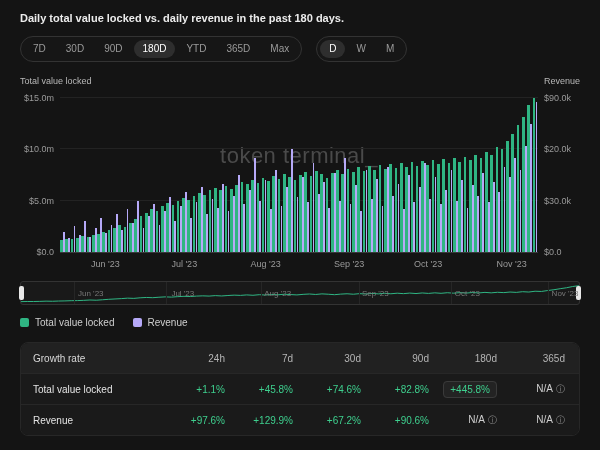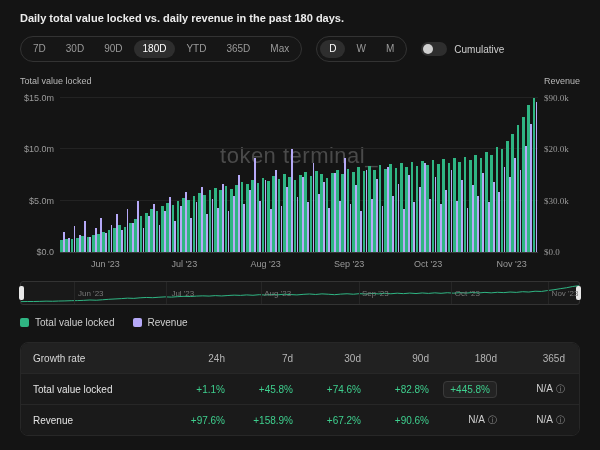--- a/index.html
+++ b/index.html
@@ -14,21 +14,21 @@
   .toggle-wrap{display:flex;align-items:center;gap:7px;cursor:pointer;}
   .switch{width:26px;height:14px;background:#2e2e2e;border-radius:999px;position:relative;display:inline-block;}
   .knob{width:10px;height:10px;border-radius:50%;background:#cfcfcf;position:absolute;left:2px;top:2px;}
   .toggle-label{font-size:10px;color:#cfcfcf;}
   .axis-titles{display:flex;justify-content:space-between;font-size:9px;color:#b8b8b8;margin-bottom:6px;}
   .chart-row{display:flex;}
   .yaxis{position:relative;height:160px;font-size:9px;color:#9a9a9a;}
   .yaxis.left{width:40px;}
   .yaxis.right{width:42px;}
   .yaxis.left span{position:absolute;right:6px;transform:translateY(50%);white-space:nowrap;}
-  .yaxis.right span{position:absolute;left:6px;transform:translateY(50%);white-space:nowrap;font-family:Liberation Serif, serif;}
+  .yaxis.right span{position:absolute;left:6px;transform:translateY(50%);white-space:nowrap;}
   .plot{flex:1;position:relative;height:160px;border-bottom:1px solid #3a3a3a;}
   .gridline{position:absolute;left:0;right:0;border-top:1px solid #232323;height:0;}
   .bar{position:absolute;bottom:0;display:block;}
   .watermark{position:absolute;top:40%;left:50%;transform:translate(-50%,-50%);
     font-size:22px;color:#4a4a4a;letter-spacing:.5px;white-space:nowrap;pointer-events:none;}
   .xlabels{position:relative;height:16px;margin:4px 42px 0 40px;font-size:9px;color:#9a9a9a;}
   .xlabels span{position:absolute;transform:translateX(-50%);top:2px;white-space:nowrap;}
   .brush{position:relative;height:22px;border:1px solid #333;border-radius:3px;margin-top:8px;background:#191919;}
   .brush svg{position:absolute;inset:0;width:100%;height:100%;}
   .brush .month{position:absolute;top:50%;transform:translate(-50%,-50%);font-size:8px;color:#787878;white-space:nowrap;}
@@ -64,26 +64,20 @@
         <button class="pill selected">180D</button>
         <button class="pill">YTD</button>
         <button class="pill">365D</button>
         <button class="pill">Max</button>
       </div>
     <div class="pill-group" id="granGroup">
         <button class="pill selected">D</button>
         <button class="pill">W</button>
         <button class="pill">M</button>
       </div>
-    <div class="toggle-wrap">
-      <span class="switch">
-          <span class="knob"></span>
-        </span>
-      <span class="toggle-label">Cumulative</span>
-    </div>
   </div>
 
   <div class="axis-titles">
     <span>Total value locked</span>
     <span>Revenue</span>
   </div>
 
   <div class="chart-row">
     <div class="yaxis left" id="leftTicks">
         <span style="bottom: 96.1538%;">$15.0m</span>
@@ -340,21 +334,21 @@
         <div class="tcell"><span style="color: rgb(62, 207, 142);">+1.1%</span></div>
         <div class="tcell"><span style="color: rgb(62, 207, 142);">+45.8%</span></div>
         <div class="tcell"><span style="color: rgb(62, 207, 142);">+74.6%</span></div>
         <div class="tcell"><span style="color: rgb(62, 207, 142); text-align: right;">+82.8%</span></div>
         <div class="tcell"><span class="cell-hl" style="color: rgb(62, 207, 142);">+445.8%</span></div>
         <div class="tcell"><span class="na">N/A</span><span class="info">ⓘ</span></div>
       </div>
       <div class="trow body">
         <div class="tcell first">Revenue</div>
         <div class="tcell"><span style="color: rgb(62, 207, 142);">+97.6%</span></div>
-        <div class="tcell"><span style="color: rgb(62, 207, 142);">+158.9%</span></div>
+        <div class="tcell"><span style="color: rgb(62, 207, 142);">+129.9%</span></div>
         <div class="tcell"><span style="color: rgb(62, 207, 142);">+67.2%</span></div>
         <div class="tcell"><span style="color: rgb(62, 207, 142);">+90.6%</span></div>
         <div class="tcell"><span class="na">N/A</span><span class="info">ⓘ</span></div>
         <div class="tcell"><span class="na">N/A</span><span class="info">ⓘ</span></div>
       </div>
     </div>
 
 </div>
 
 </body></html>

